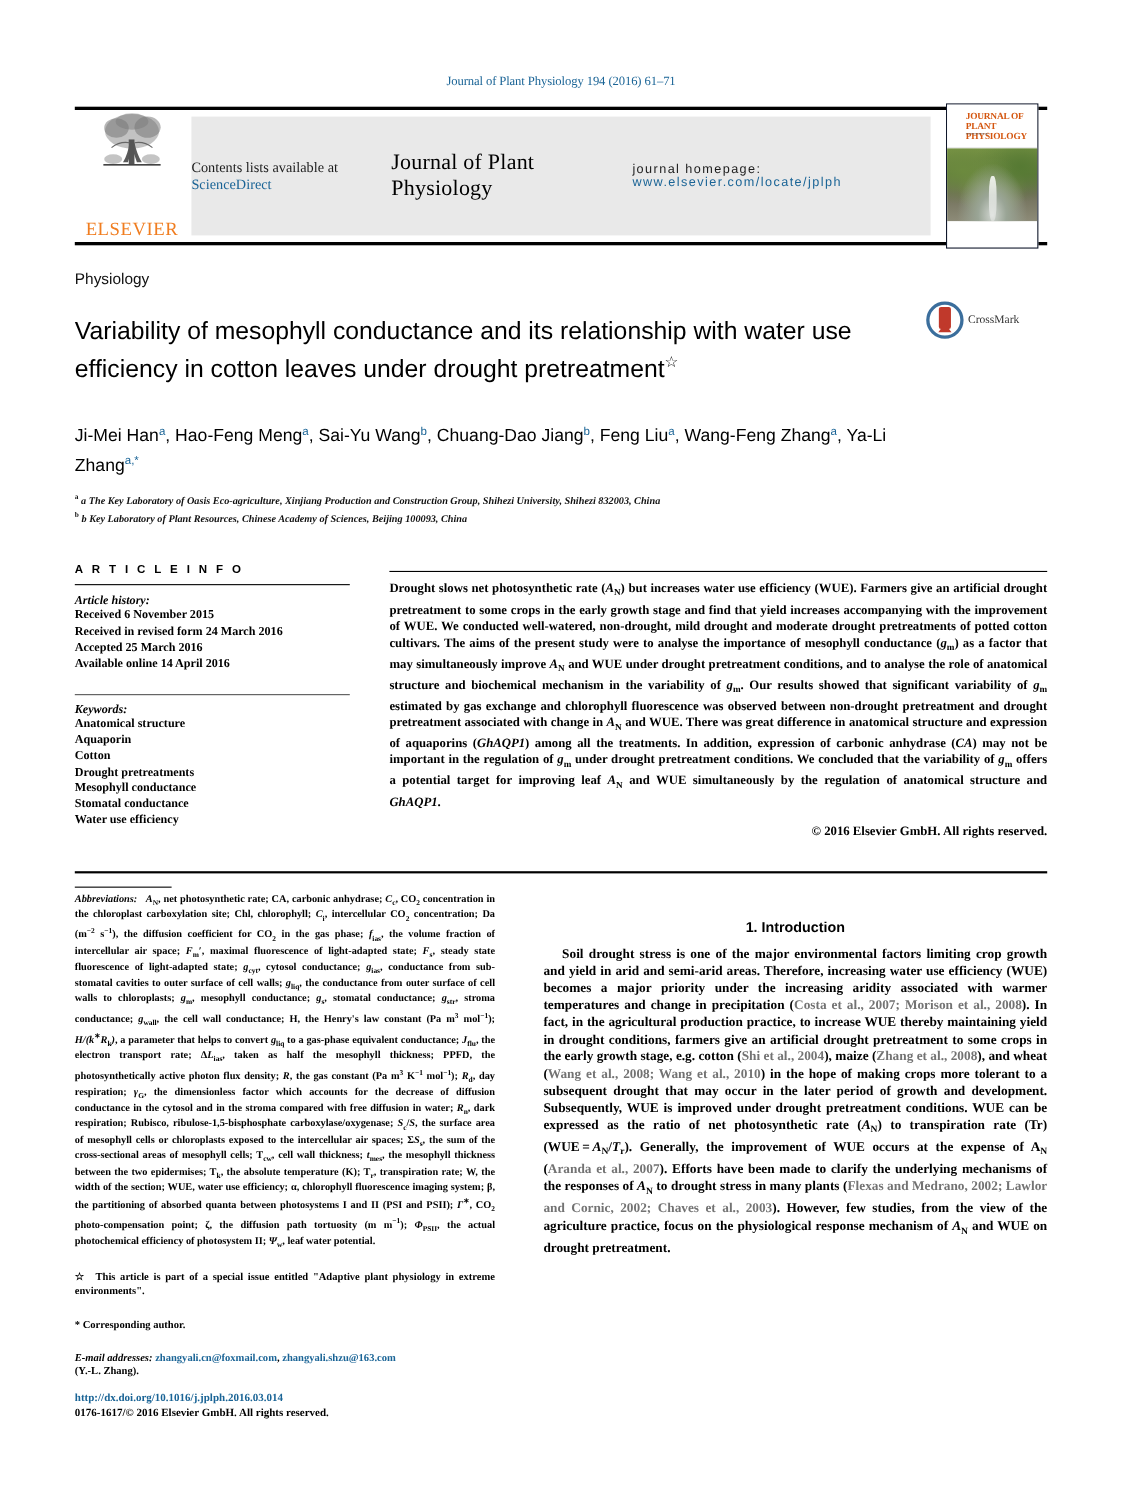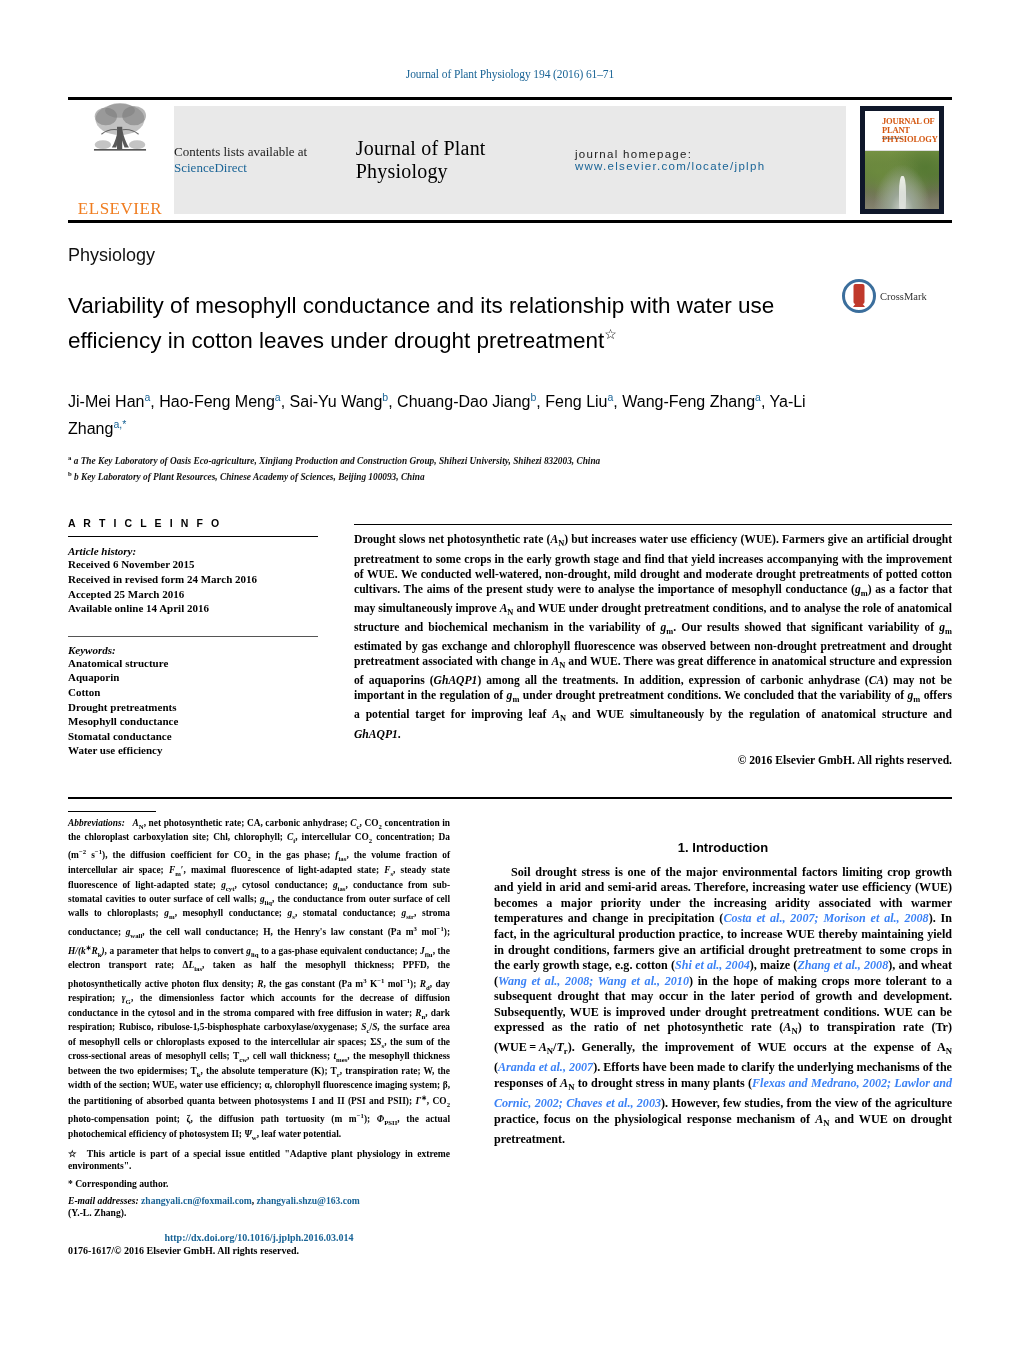--- a/index.html
+++ b/index.html
@@ -80,22 +80,22 @@
   }
   .homepage-line .url { color:#1a6496; }
   .cover-box {
     width:100px;
     flex:0 0 100px;
     display:flex;
     align-items:center;
     justify-content:center;
   }
   .cover-img {
-    width:84px; height:108px;
-    border:5px solid #0f172a;
+    width:84px; height:132px;
+    border:1px solid #0f172a;
     background:#fff;
     position:relative;
     overflow:hidden;
   }
   .cover-top {
     height:40px; background:#fff; position:relative;
     border-bottom:1px solid #ddd;
   }
   .cover-jp {
     position:absolute; left:17px; top:6px;
@@ -120,21 +120,21 @@
     content:""; position:absolute; left:46%; top:38%;
     width:7px; height:62%;
     background:linear-gradient(180deg, rgba(255,255,255,.85), rgba(255,255,255,.35));
     border-radius:40%;
     filter:blur(0.4px);
   }
 
   
   .subject {
     font-family:"Liberation Sans", sans-serif;
-    font-size:18px;
+    font-size:14px;
     margin-top:22px;
     color:#111;
   }
   .title-row { display:flex; align-items:flex-start; margin-top:11px; }
   .title {
     font-family:"Liberation Sans", sans-serif;
     font-size:22.5px;
     line-height:28px;
     font-weight:normal;
     color:#000;
@@ -219,32 +219,32 @@
   .colL { width:404px; flex:0 0 404px; padding-right:22px; position:relative; }
   .colR { flex:1 1 auto; padding-left:22px; }
 
   .footnote-rule { width:88px; border-top:1px solid #000; margin-bottom:6px; }
   .abbrev {
     font-size:9.4px;
     line-height:11.6px;
     text-align:justify;
     font-weight:bold;
   }
-  .fn { font-size:9.6px; line-height:12.2px; font-weight:bold; margin-top:5px; text-align:justify;}
+  .fn { font-size:9.6px; line-height:12.2px; font-weight:bold; margin-top:18px; text-align:justify;}
   .fn .ital { font-style:italic; }
-  .link { color:#1a6496;text-align:center; }
+  .link { color:#1a6496; }
   .doi-block { margin-top:12px; font-size:10px; line-height:13px; font-weight:bold;}
 
   .intro-body {
     font-size:12.1px;
     line-height:15.6px;
     text-align:justify;
     font-weight:bold;
   }
-  .intro-body .cite { color:#3b82f6;font-style:italic; }
+  .intro-body .cite { color:#737373; }
   .indent { text-indent:17px; }
   i { font-style:italic; }
   sub { font-size:0.72em; }
   sup { font-size:0.72em; }
 </style>
 </head>
 <body>
 
 <div class="page">
 

